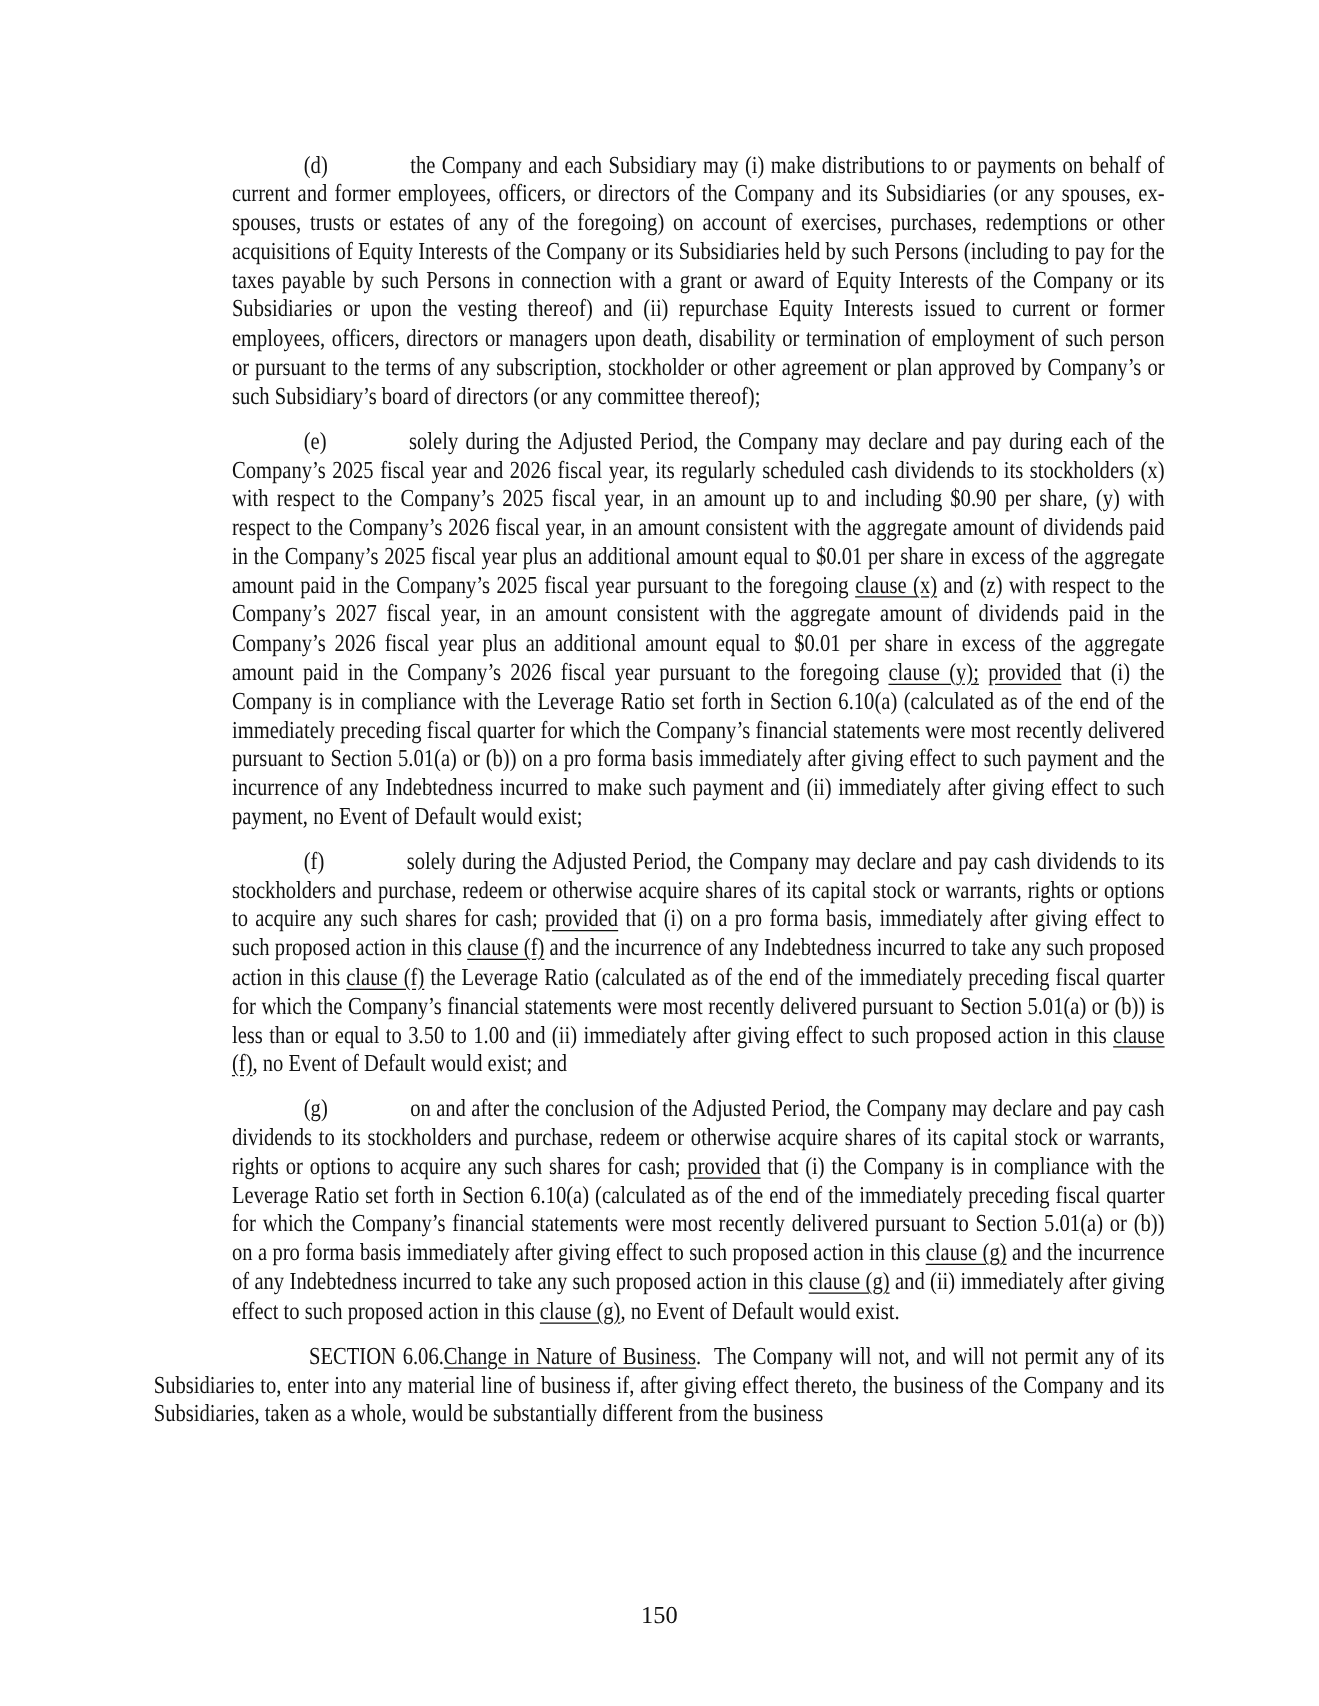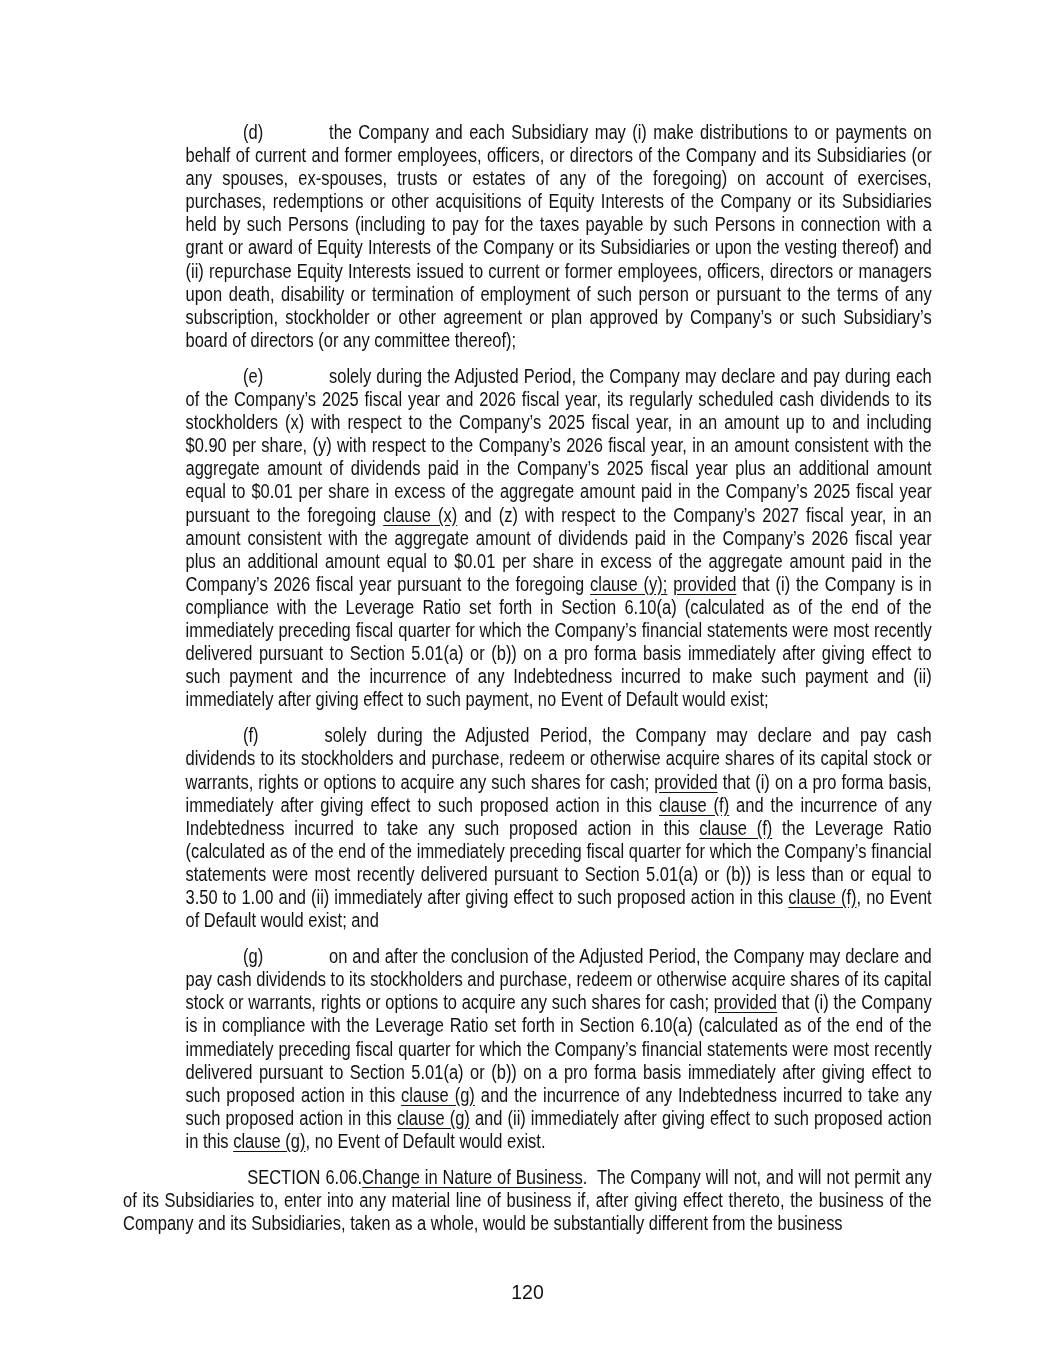--- a/index.html
+++ b/index.html
@@ -2,21 +2,21 @@
 <html><head>
 <meta charset="utf-8">
 <style>
   html, body { margin: 0; padding: 0; background: #e8e8e8; }
   .page {
     position: relative;
     width: 1055px;
     height: 1365px;
     margin: 0 auto;
     background: #ffffff;
-    font-family: Liberation Sans, sans-serif;
+    font-family: Liberation Serif, serif;
     color: #121212;
     overflow: hidden;
   }
   .text-block {
     position: absolute;
     left: 123px;
     top: 121px;
     width: 957px;
     transform: scaleX(0.845);
     transform-origin: top left;
@@ -51,14 +51,14 @@
 <body>
 
 <div class="page">
   <div class="text-block" id="text-block">
       <p class="lettered"><span>(d)</span><span class="tab"></span><span>the Company and each Subsidiary may (i) make distributions to or payments on behalf of current and former employees, officers, or directors of the Company and its Subsidiaries (or any spouses, ex-spouses, trusts or estates of any of the foregoing) on account of exercises, purchases, redemptions or other acquisitions of Equity Interests of the Company or its Subsidiaries held by such Persons (including to pay for the taxes payable by such Persons in connection with a grant or award of Equity Interests of the Company or its Subsidiaries or upon the vesting thereof) and (ii) repurchase Equity Interests issued to current or former employees, officers, directors or managers upon death, disability or termination of employment of such person or pursuant to the terms of any subscription, stockholder or other agreement or plan approved by Company’s or such Subsidiary’s board of directors (or any committee thereof);</span></p>
       <p class="lettered"><span>(e)</span><span class="tab"></span><span>solely during the Adjusted Period, the Company may declare and pay during each of the Company’s 2025 fiscal year and 2026 fiscal year, its regularly scheduled cash dividends to its stockholders (x) with respect to the Company’s 2025 fiscal year, in an amount up to and including $0.90 per share, (y) with respect to the Company’s 2026 fiscal year, in an amount consistent with the aggregate amount of dividends paid in the Company’s 2025 fiscal year plus an additional amount equal to $0.01 per share in excess of the aggregate amount paid in the Company’s 2025 fiscal year pursuant to the foregoing </span><span class="u">clause (x)</span><span> and (z) with respect to the Company’s 2027 fiscal year, in an amount consistent with the aggregate amount of dividends paid in the Company’s 2026 fiscal year plus an additional amount equal to $0.01 per share in excess of the aggregate amount paid in the Company’s 2026 fiscal year pursuant to the foregoing </span><span class="u">clause (y);</span><span> </span><span class="u">provided</span><span> that (i) the Company is in compliance with the Leverage Ratio set forth in Section 6.10(a) (calculated as of the end of the immediately preceding fiscal quarter for which the Company’s financial statements were most recently delivered pursuant to Section 5.01(a) or (b)) on a pro forma basis immediately after giving effect to such payment and the incurrence of any Indebtedness incurred to make such payment and (ii) immediately after giving effect to such payment, no Event of Default would exist;</span></p>
       <p class="lettered"><span>(f)</span><span class="tab"></span><span>solely during the Adjusted Period, the Company may declare and pay cash dividends to its stockholders and purchase, redeem or otherwise acquire shares of its capital stock or warrants, rights or options to acquire any such shares for cash; </span><span class="u">provided</span><span> that (i) on a pro forma basis, immediately after giving effect to such proposed action in this </span><span class="u">clause (f)</span><span> and the incurrence of any Indebtedness incurred to take any such proposed action in this </span><span class="u">clause (f)</span><span> the Leverage Ratio (calculated as of the end of the immediately preceding fiscal quarter for which the Company’s financial statements were most recently delivered pursuant to Section 5.01(a) or (b)) is less than or equal to 3.50 to 1.00 and (ii) immediately after giving effect to such proposed action in this </span><span class="u">clause (f)</span><span>, no Event of Default would exist; and</span></p>
       <p class="lettered"><span>(g)</span><span class="tab"></span><span>on and after the conclusion of the Adjusted Period, the Company may declare and pay cash dividends to its stockholders and purchase, redeem or otherwise acquire shares of its capital stock or warrants, rights or options to acquire any such shares for cash; </span><span class="u">provided</span><span> that (i) the Company is in compliance with the Leverage Ratio set forth in Section 6.10(a) (calculated as of the end of the immediately preceding fiscal quarter for which the Company’s financial statements were most recently delivered pursuant to Section 5.01(a) or (b)) on a pro forma basis immediately after giving effect to such proposed action in this </span><span class="u">clause (g)</span><span> and the incurrence of any Indebtedness incurred to take any such proposed action in this </span><span class="u">clause (g)</span><span> and (ii) immediately after giving effect to such proposed action in this </span><span class="u">clause (g)</span><span>, no Event of Default would exist.</span></p>
       <p class="section"><span>SECTION 6.06.</span><span class="u">Change in Nature of Business</span><span>.&nbsp; The Company will not, and will not permit any of its Subsidiaries to, enter into any material line of business if, after giving effect thereto, the business of the Company and its Subsidiaries, taken as a whole, would be substantially different from the business</span></p>
     </div>
-  <div class="page-number">120</div>
+  <div class="page-number">150</div>
 </div>
 
 </body></html>

